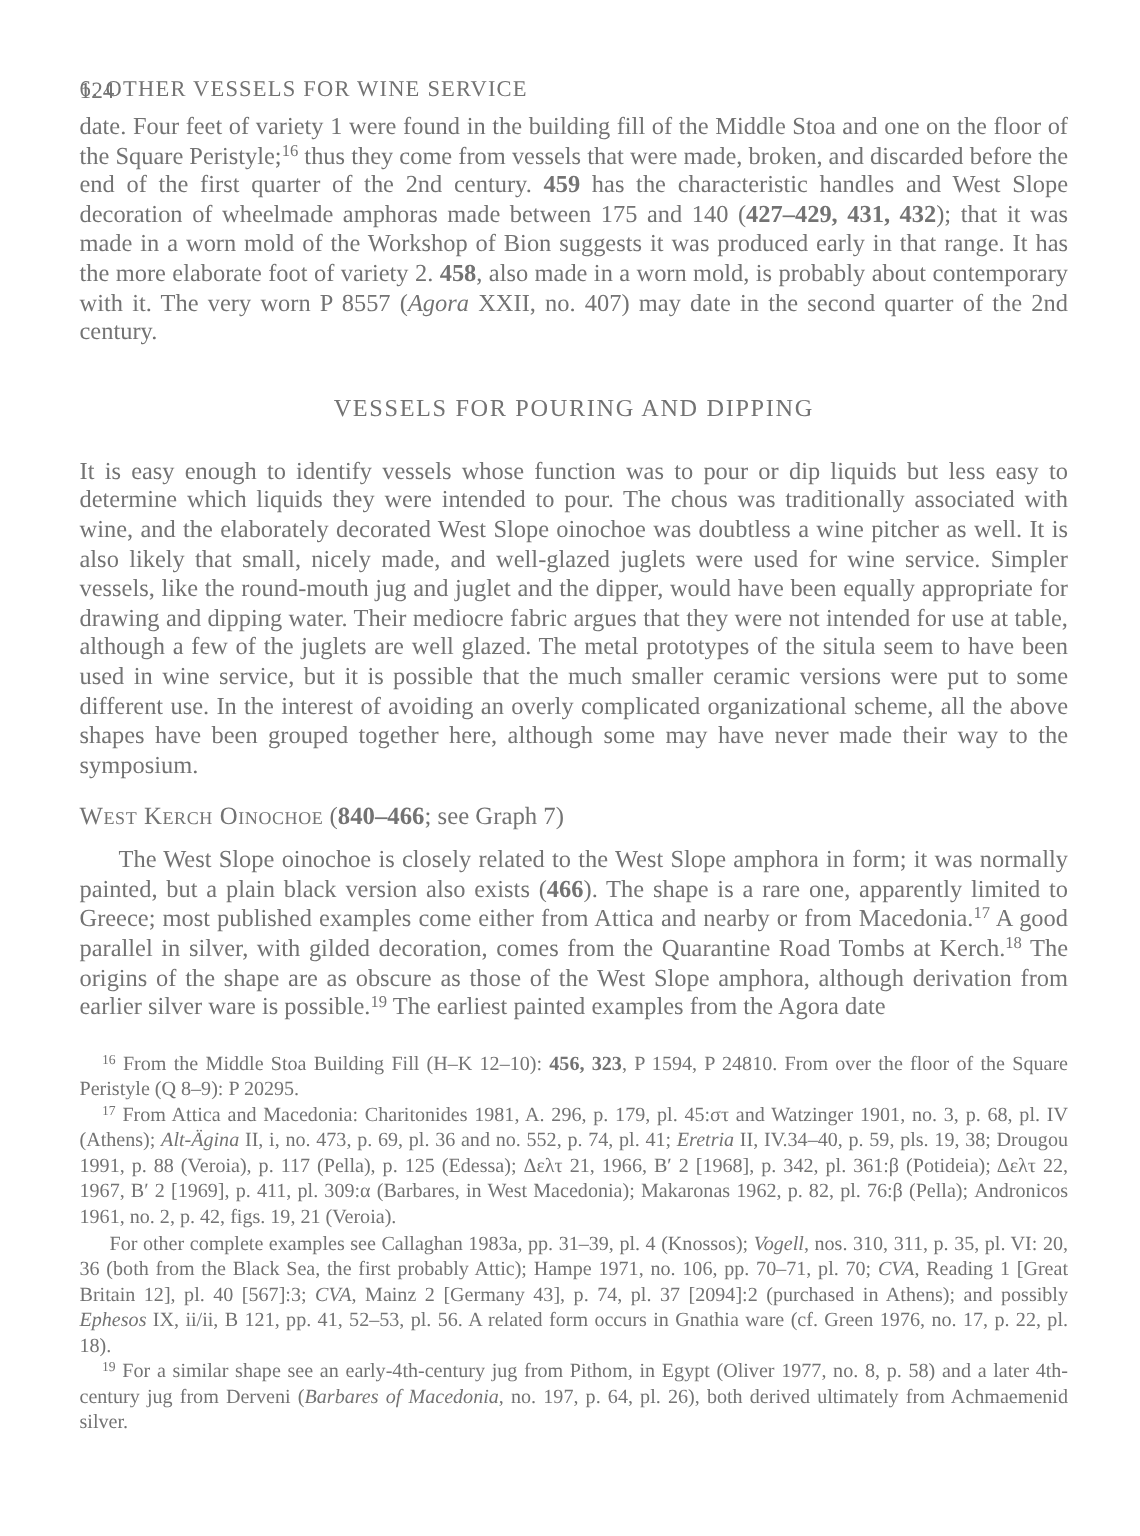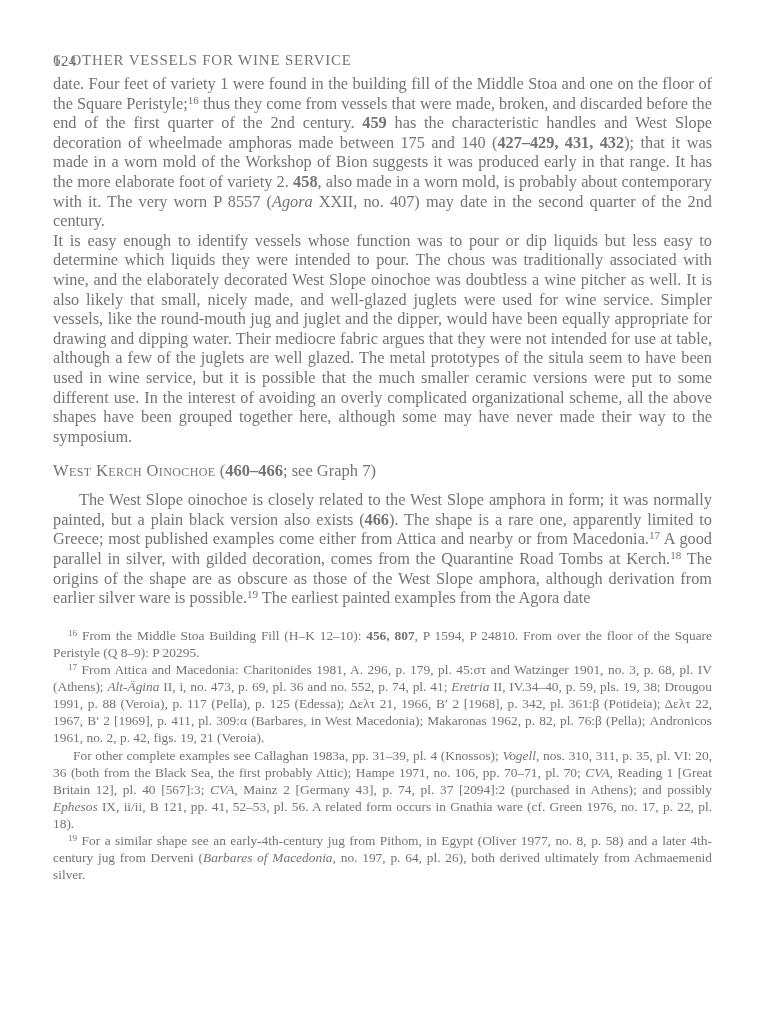--- a/index.html
+++ b/index.html
@@ -79,28 +79,29 @@
 <div class="page">
 
   <div class="pg-header">
     <span class="pagenum">124</span>
     <span class="runhead">6. OTHER VESSELS FOR WINE SERVICE</span>
   </div>
 
   <div>
     <p class="body-p p-cont"><span>date.  Four feet of variety 1 were found in the building fill of the Middle Stoa and one on the floor of the Square Peristyle;</span><sup>16</sup><span> thus they come from vessels that were made, broken, and discarded before the end of the first quarter of the 2nd century.  </span><span class="b">459</span><span> has the characteristic handles and West Slope decoration of wheelmade amphoras made between 175 and 140 (</span><span class="b">427–429, 431, 432</span><span>); that it was made in a worn mold of the Workshop of Bion suggests it was produced early in that range. It has the more elaborate foot of variety 2.  </span><span class="b">458</span><span>, also made in a worn mold, is probably about contemporary with it.  The very worn P 8557 (</span><span class="i">Agora</span><span> XXII, no. 407) may date in the second quarter of the 2nd century.</span></p>
 
+    <h2 class="section-heading">VESSELS FOR POURING AND DIPPING</h2>
 
     <p class="body-p">It is easy enough to identify vessels whose function was to pour or dip liquids but less easy to determine which liquids they were intended to pour.  The chous was traditionally associated with wine, and the elaborately decorated West Slope oinochoe was doubtless a wine pitcher as well. It is also likely that small, nicely made, and well-glazed juglets were used for wine service.  Simpler vessels, like the round-mouth jug and juglet and the dipper, would have been equally appropriate for drawing and dipping water.  Their mediocre fabric argues that they were not intended for use at table, although a few of the juglets are well glazed.  The metal prototypes of the situla seem to have been used in wine service, but it is possible that the much smaller ceramic versions were put to some different use.  In the interest of avoiding an overly complicated organizational scheme, all the above shapes have been grouped together here, although some may have never made their way to the symposium.</p>
 
-    <h3 class="subsection-heading"><span class="sc">West Kerch Oinochoe</span><span> (</span><span class="b">460–466</span><span>; see Graph 7)</span></h3>
+    <h3 class="subsection-heading"><span class="sc">West Kerch Oinochoe</span><span> (</span><span class="b">840–466</span><span>; see Graph 7)</span></h3>
 
     <p class="body-p indent"><span>The West Slope oinochoe is closely related to the West Slope amphora in form; it was normally painted, but a plain black version also exists (</span><span class="b">466</span><span>).  The shape is a rare one, apparently limited to Greece; most published examples come either from Attica and nearby or from Macedonia.</span><sup>17</sup><span> A good parallel in silver, with gilded decoration, comes from the Quarantine Road Tombs at Kerch.</span><sup>18</sup><span>  The origins of the shape are as obscure as those of the West Slope amphora, although derivation from earlier silver ware is possible.</span><sup>19</sup><span>  The earliest painted examples from the Agora date</span></p>
   </div>
 
   <div class="footnotes">
-    <p class="fn"><sup>16</sup><span> From the Middle Stoa Building Fill (H–K 12–10): </span><span class="b">456, 807</span><span>, P 1594, P 24810.  From over the floor of the Square Peristyle (Q 8–9):  P 20295.</span></p>
+    <p class="fn"><sup>16</sup><span> From the Middle Stoa Building Fill (H–K 12–10): </span><span class="b">456, 323</span><span>, P 1594, P 24810.  From over the floor of the Square Peristyle (Q 8–9):  P 20295.</span></p>
     <p class="fn"><sup>17</sup><span> From Attica and Macedonia:  Charitonides 1981, A. 296, p. 179, pl. 45:στ and Watzinger 1901, no. 3, p. 68, pl. IV (Athens); </span><span class="i">Alt-Ägina</span><span> II, i, no. 473, p. 69, pl. 36 and no. 552, p. 74, pl. 41; </span><span class="i">Eretria</span><span> II, IV.34–40, p. 59, pls. 19, 38; Drougou 1991, p. 88 (Veroia), p. 117 (Pella), p. 125 (Edessa); Δελτ 21, 1966, Β′ 2 [1968], p. 342, pl. 361:β (Potideia); Δελτ 22, 1967, Β′ 2 [1969], p. 411, pl. 309:α (Barbares, in West Macedonia); Makaronas 1962, p. 82, pl. 76:β (Pella); Andronicos 1961, no. 2, p. 42, figs. 19, 21 (Veroia).</span></p>
     <p class="fn fn-cont"><span>For other complete examples see Callaghan 1983a, pp. 31–39, pl. 4 (Knossos); </span><span class="i">Vogell</span><span>, nos. 310, 311, p. 35, pl. VI: 20, 36 (both from the Black Sea, the first probably Attic); Hampe 1971, no. 106, pp. 70–71, pl. 70; </span><span class="i">CVA</span><span>, Reading 1 [Great Britain 12], pl. 40 [567]:3; </span><span class="i">CVA</span><span>, Mainz 2 [Germany 43], p. 74, pl. 37 [2094]:2 (purchased in Athens); and possibly </span><span class="i">Ephesos</span><span> IX, ii/ii, B 121, pp. 41, 52–53, pl. 56.  A related form occurs in Gnathia ware (cf. Green 1976, no. 17, p. 22, pl. 18).</span></p>
     <p class="fn"><sup>19</sup><span> For a similar shape see an early-4th-century jug from Pithom, in Egypt (Oliver 1977, no. 8, p. 58) and a later 4th-century jug from Derveni (</span><span class="i">Barbares of Macedonia</span><span>, no. 197, p. 64, pl. 26), both derived ultimately from Achmaemenid silver.</span></p>
   </div>
 
 </div>
 
 </body></html>

